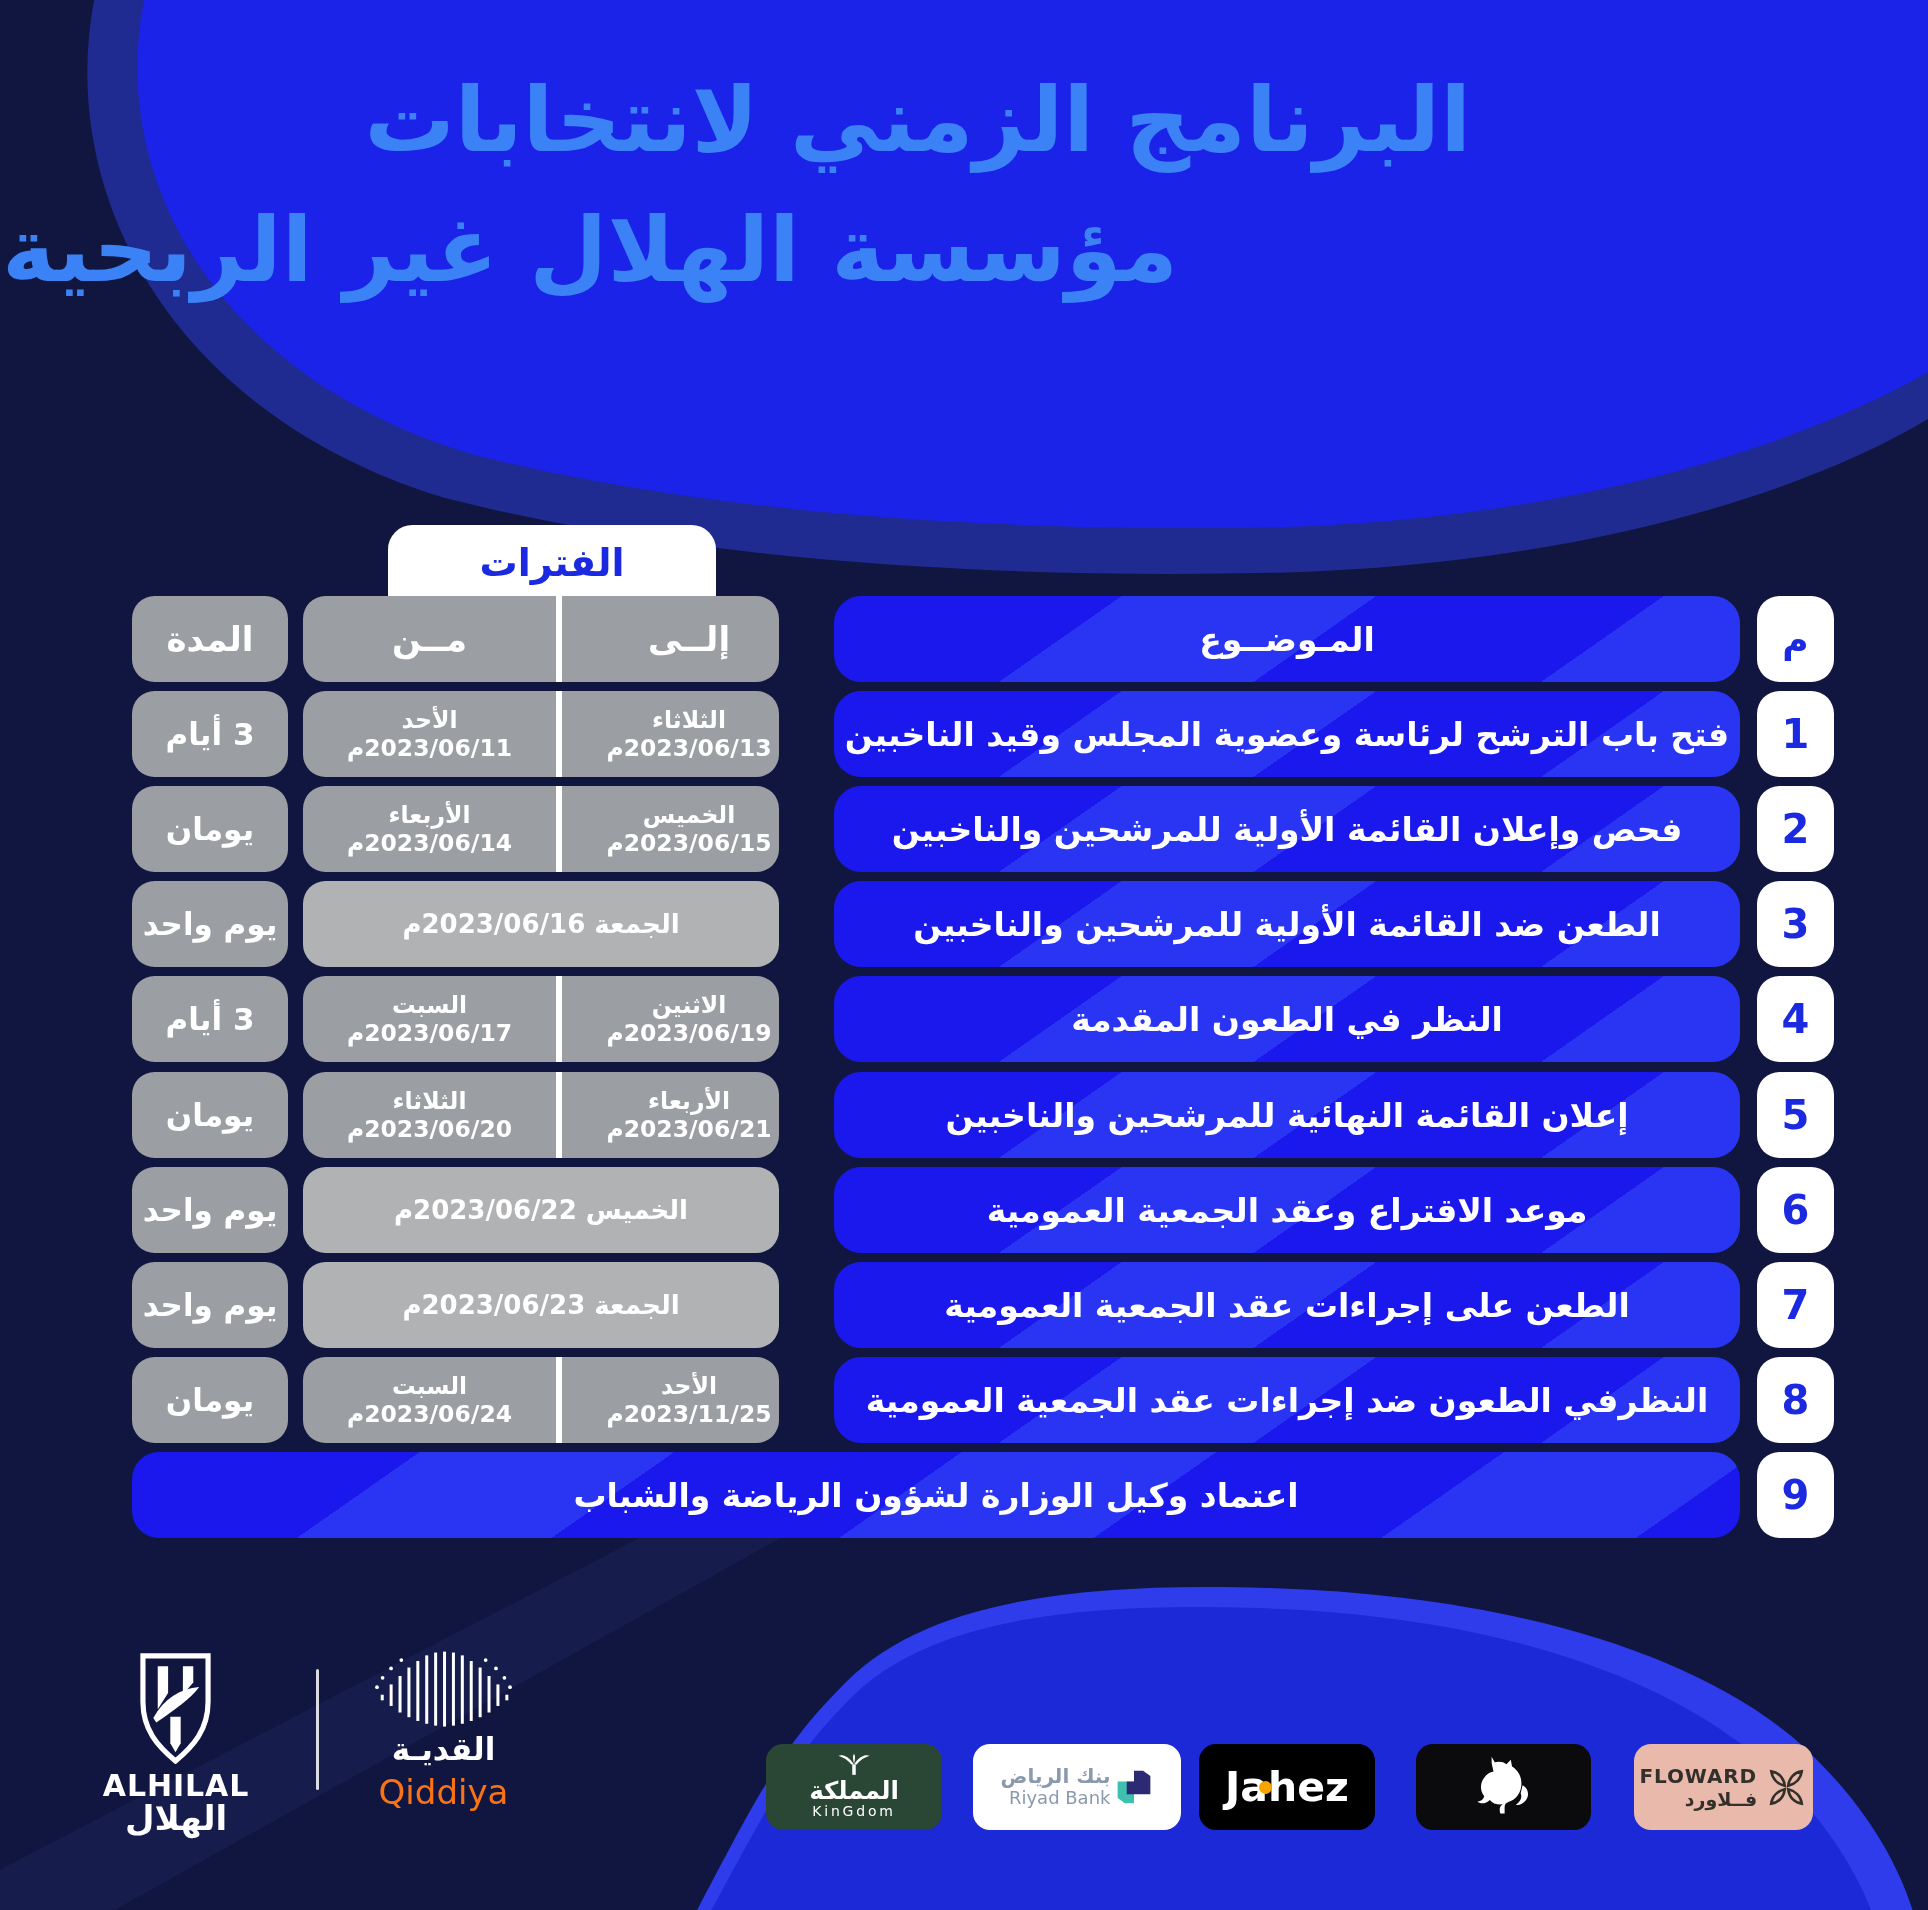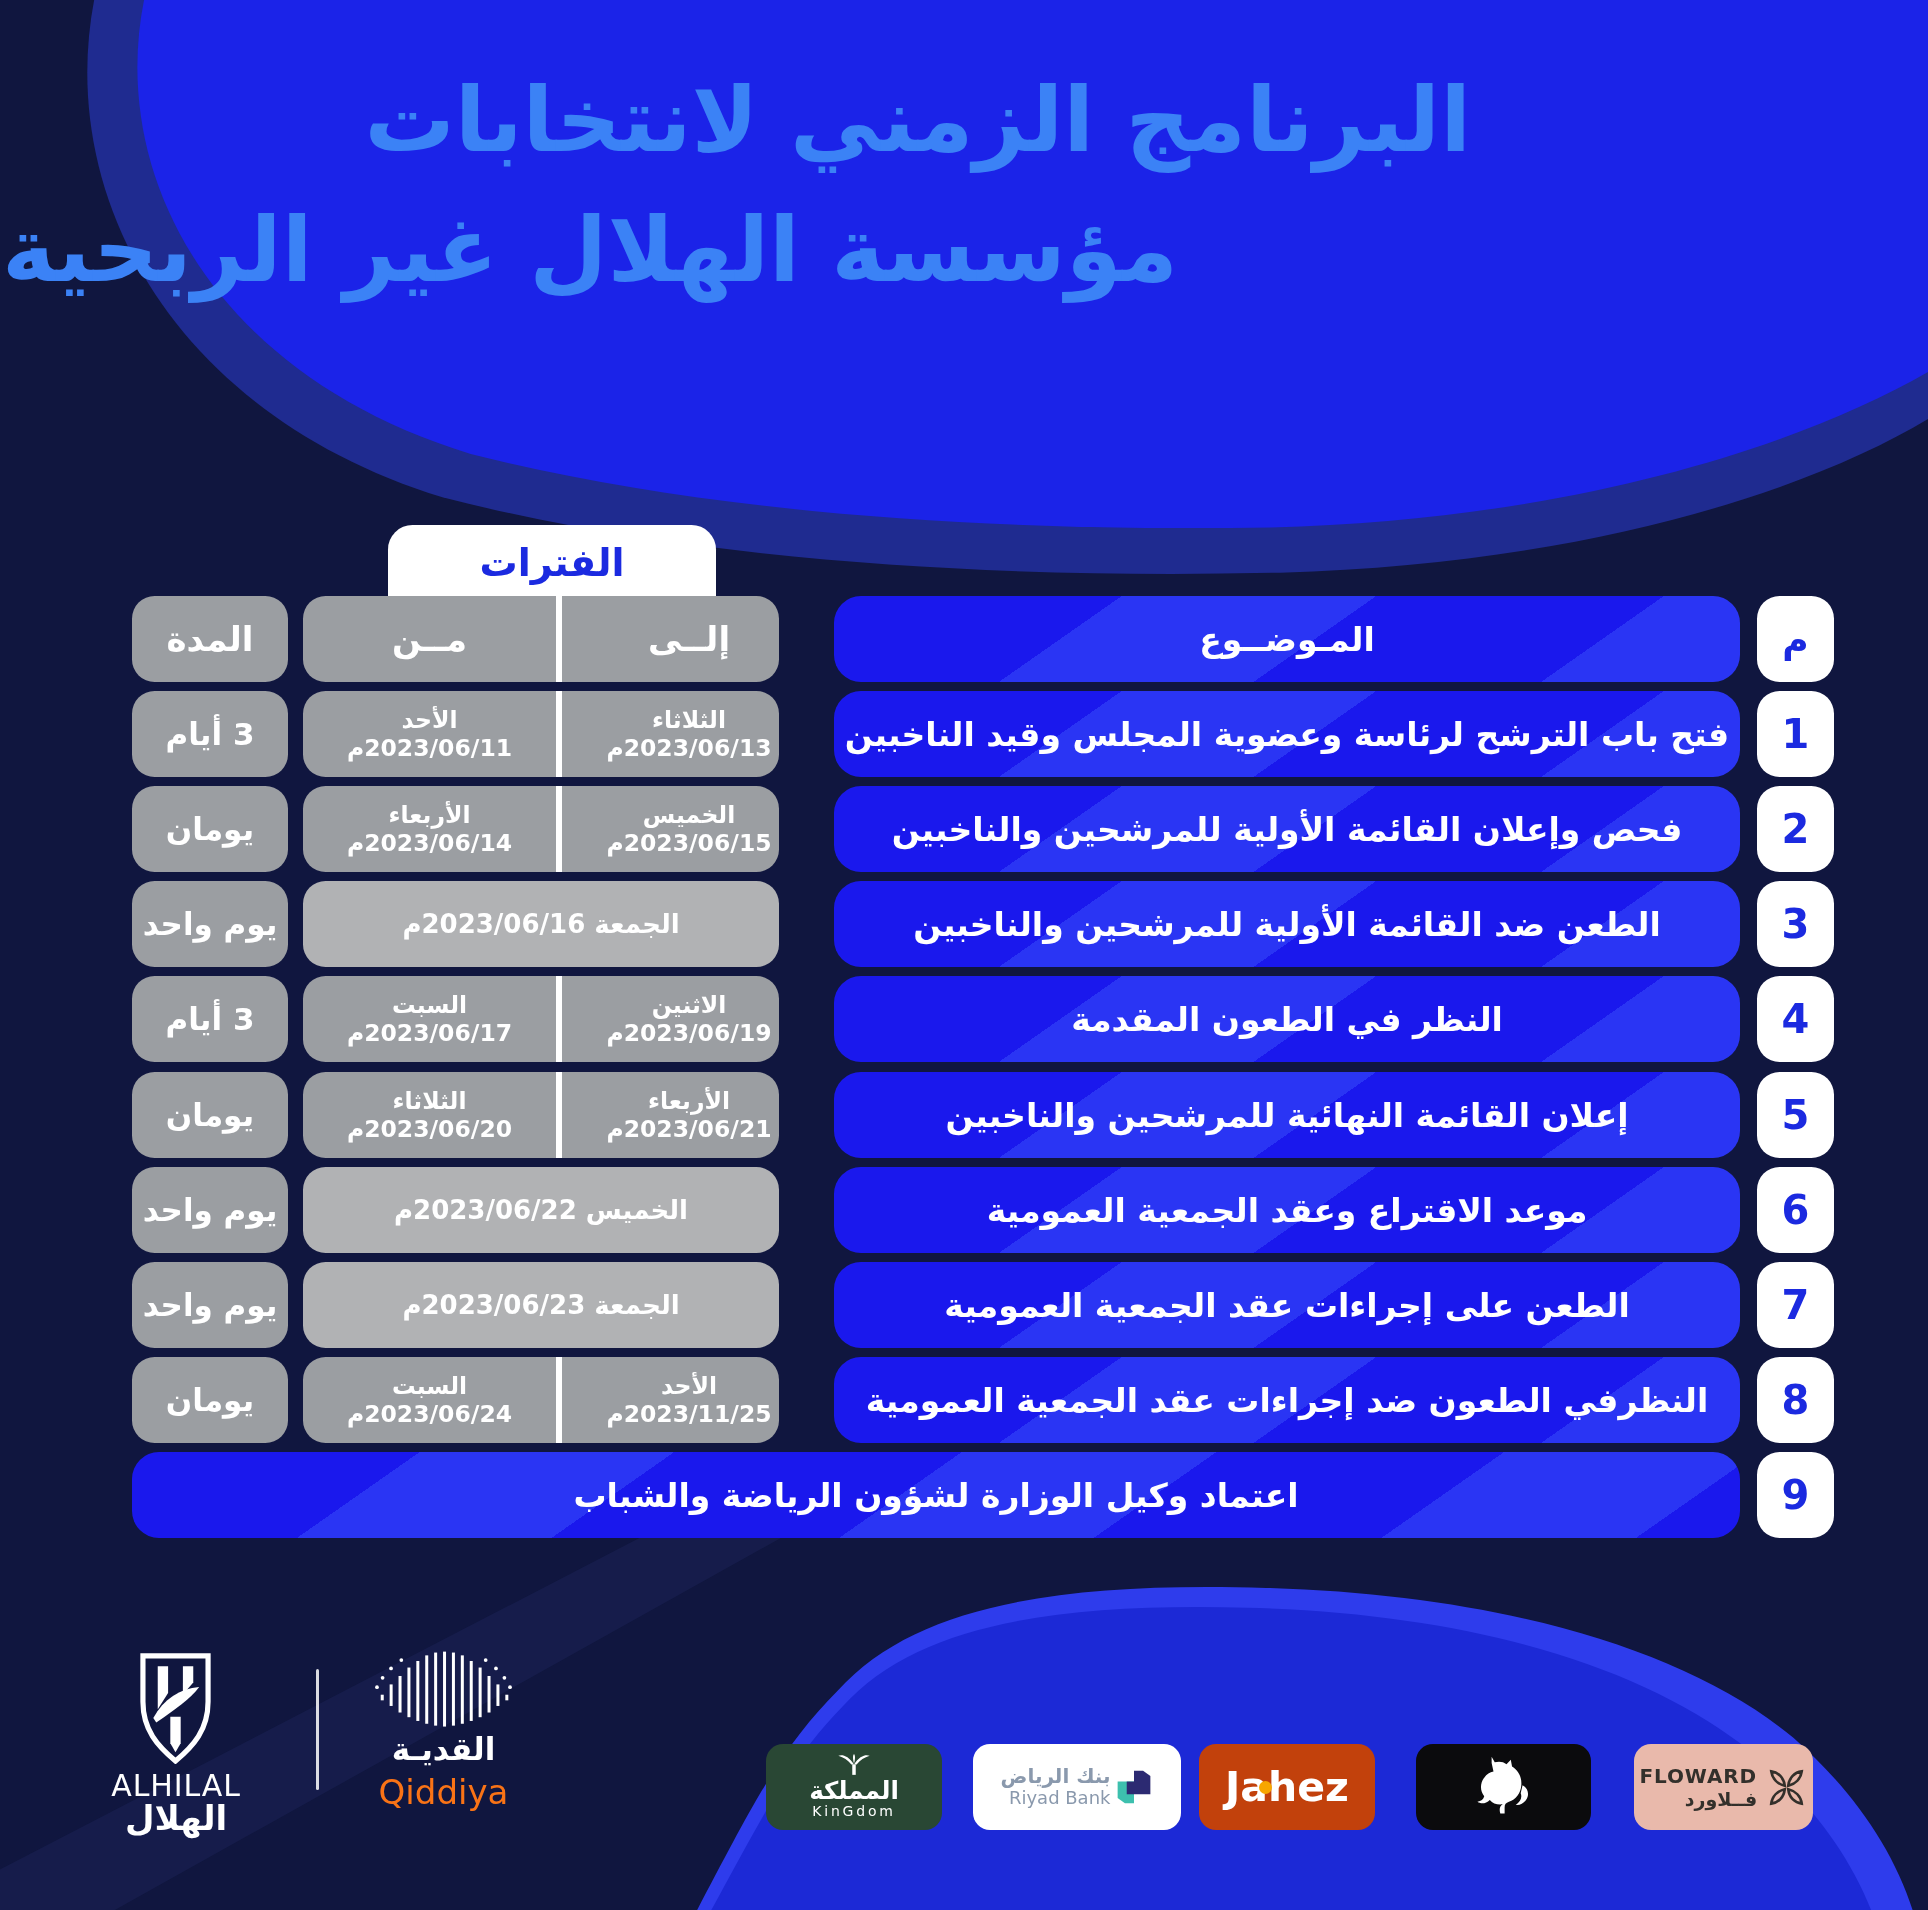--- a/index.html
+++ b/index.html
@@ -51,41 +51,41 @@
     background:repeating-linear-gradient(145deg,#1a18ed 0px,#1a18ed 165px,#2a35f4 165px,#2a35f4 311px);
     border-radius:27px;
   }
   .c-subj.wide{left:132px; width:1608px;}
   .c-num{left:1757px; width:77px; background:#ffffff; color:#1b2ae0; font-size:40px;}
   .c-head-num{font-size:36px;}
 
   
   .crest{position:absolute; left:122px; top:1653px; width:107px; height:111px;}
   .alhilal-latin{position:absolute; left:98px; top:1768px; width:156px; text-align:center;
-    color:#fff; font-weight:normal; font-size:30px; letter-spacing:0.9px;}
+    color:#fff; font-weight:bold; font-size:30px; letter-spacing:0.9px;}
   .alhilal-arabic{position:absolute; left:98px; top:1798px; width:156px; text-align:center;
     color:#fff; font-weight:bold; font-size:34px;}
   .footer-divider{position:absolute; left:316px; top:1669px; width:2.8px; height:121px;
     background:rgba(255,255,255,.85); border-radius:1.9px;}
   .qiddiya-crown{position:absolute; left:373px; top:1646px; width:141px; height:89px;}
   .qiddiya-arabic{position:absolute; left:373px; top:1731px; width:141px; text-align:center;
     color:#fff; font-weight:bold; font-size:31px;}
   .qiddiya-latin{position:absolute; left:373px; top:1772px; width:141px; text-align:center;
     color:#f97316; font-size:34px;}
 
   .sponsor{position:absolute; top:1744px; height:86px; border-radius:17px;
     display:flex; align-items:center; justify-content:center;}
   .sp-kingdom{left:766px; width:176px; background:#294734; flex-direction:column; gap:0;}
   .kingdom-arabic{color:#fff; font-weight:bold; font-size:24.5px; line-height:1; margin-top:1.9px;}
   .kingdom-latin{color:#fff; font-size:14px; letter-spacing:2.8px; line-height:1.2;}
   .sp-riyad{left:973px; width:208px; background:#ffffff; gap:3px;}
   .riyad-text{display:flex; flex-direction:column; align-items:flex-start; line-height:1.15;}
   .riyad-ar{color:#8a99ad; font-weight:bold; font-size:20px;}
   .riyad-en{color:#8a99ad; font-size:18px;}
-  .sp-jahez{left:1199px; width:176px; background:#c2410c; position:absolute;}
+  .sp-jahez{left:1199px; width:176px; background:#000000; position:absolute;}
   .jahez-word{color:#fff; font-weight:800; font-size:41px; direction:ltr;}
   .jahez-dot{position:absolute; left:60px; top:37px; width:13px; height:13px;
     border-radius:50%; background:#f7a600;}
   .sp-puma{left:1416px; width:175px; background:#0b0b0d;}
   .sp-floward{left:1634px; width:179px; background:#e9b9ab; gap:7.5px;}
   .floward-text{display:flex; flex-direction:column; align-items:flex-start; line-height:1.2;}
   .floward-en{color:#33302b; font-weight:bold; font-size:20px; letter-spacing:0.9px; direction:ltr;}
   .floward-ar{color:#33302b; font-weight:bold; font-size:19px;}
 </style>
 </head>

